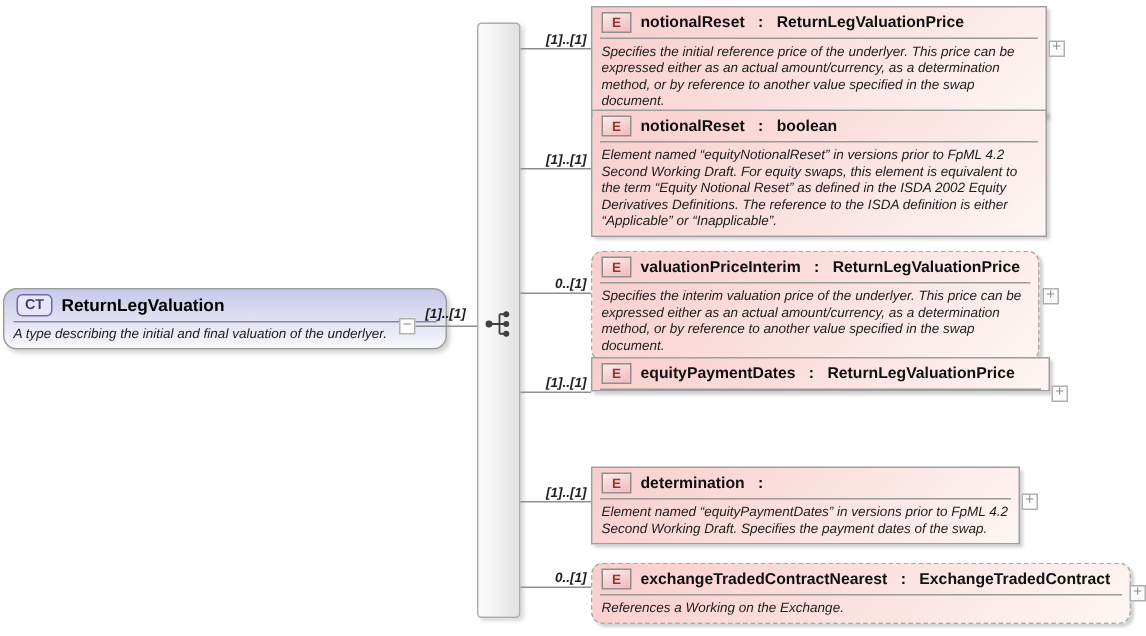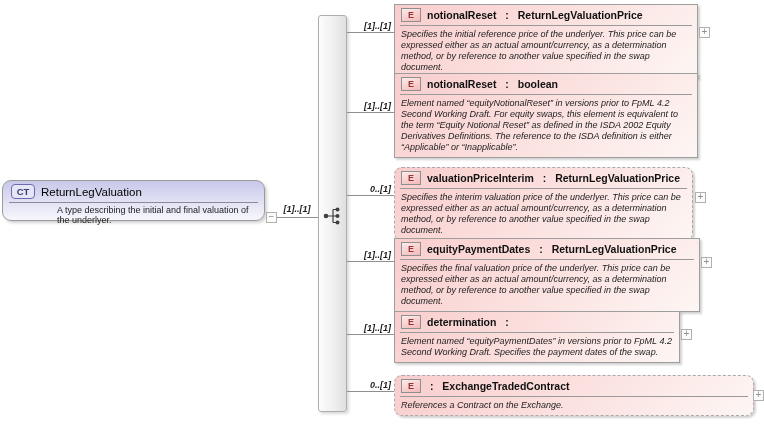--- a/index.html
+++ b/index.html
@@ -8,34 +8,34 @@
     font-family:"Liberation Sans",sans-serif;color:#1c1c1c;
   }
   
   .hline{position:absolute;height:1px;background:#8f8f8f;}
   .card-label{
     position:absolute;font-size:9px;font-weight:bold;font-style:italic;
     color:#1c1c1c;white-space:nowrap;
   }
   
   .ct-box{
-    position:absolute;left:2px;top:180px;width:263px;height:41px;
+    position:absolute;left:2px;top:192px;width:296px;height:41px;
     border:1px solid #9a9a9a;border-radius:9px;
     background:linear-gradient(180deg,#c8c8ea 0%,#e2e2f4 55%,#f7f7fd 100%);
     box-shadow:2px 2px 3px rgba(0,0,0,.18);box-sizing:border-box;
   }
   .ct-title-row{display:flex;align-items:center;gap:6px;padding:3px 8px 2px 8px;}
   .ct-badge{
     display:inline-flex;align-items:center;justify-content:center;
     min-width:18px;height:13px;padding:0 2px;border:1px solid #6b6bac;border-radius:4px;
     background:#e6e6f8;color:#3c3c6e;font-size:9.5px;font-weight:bold;
   }
-  .ct-name{font-size:11.5px;font-weight:normal;color:#000;white-space:nowrap;}
+  .ct-name{font-size:11.5px;font-weight:bold;color:#000;white-space:nowrap;}
   .ct-sep{height:1px;background:#8a8a9a;margin:1px 6px 0 6px;}
-  .ct-annot{padding:2px 8px 0 6px;font-size:9px;line-height:10px;color:#1c1c1c;margin-left:48px;}
+  .ct-annot{padding:2px 8px 0 6px;font-size:9px;font-style:italic;line-height:10px;color:#1c1c1c;}
   
   .minus-btn,.plus-btn{
     position:absolute;width:11px;height:11px;box-sizing:border-box;
     border:1px solid #b0b0b0;background:#fbfbfb;color:#8f8f8f;
     font-size:10px;line-height:8px;text-align:center;font-weight:normal;cursor:pointer;
   }
   
   .seq-bar{
     position:absolute;left:318px;top:15px;width:29px;height:397px;box-sizing:border-box;
     border:1px solid #adadad;border-radius:3px;
@@ -143,39 +143,39 @@
   <div class="plus-btn" style="left:695px;top:192px;">+</div>
 
   <div class="elem-box" style="left:394px;top:238px;width:306px;">
     <div class="elem-title">
       <span class="e-badge">E</span>
       <span class="title-text">equityPaymentDates</span>
         <span class="title-sep"> : </span>
         <span class="title-text">ReturnLegValuationPrice</span>
     </div>
     <div class="elem-sep"></div>
-    <div class="elem-annot">Specifies the final valuation price of the underlyer. This price can be expressed either as an actual amount/currency, as a determination method, or by reference to another value specified in the swap document.</div>
   </div>
   <div class="plus-btn" style="left:701px;top:257px;">+</div>
 
   <div class="elem-box" style="left:394px;top:311px;width:286px;">
     <div class="elem-title">
       <span class="e-badge">E</span>
       <span class="title-text">determination</span>
         <span class="title-sep"> : </span>
     </div>
     <div class="elem-sep"></div>
     <div class="elem-annot">Element named “equityPaymentDates” in versions prior to FpML 4.2 Second Working Draft. Specifies the payment dates of the swap.</div>
   </div>
   <div class="plus-btn" style="left:681px;top:329px;">+</div>
 
   <div class="elem-box optional" style="left:394px;top:375px;width:360px;">
     <div class="elem-title">
       <span class="e-badge">E</span>
+      <span class="title-text">exchangeTradedContractNearest</span>
         <span class="title-sep"> : </span>
         <span class="title-text">ExchangeTradedContract</span>
     </div>
     <div class="elem-sep"></div>
-    <div class="elem-annot">References a Contract on the Exchange.</div>
+    <div class="elem-annot">References a Working on the Exchange.</div>
   </div>
   <div class="plus-btn" style="left:753px;top:390px;">+</div>
 
 </div>
 
 </body></html>

